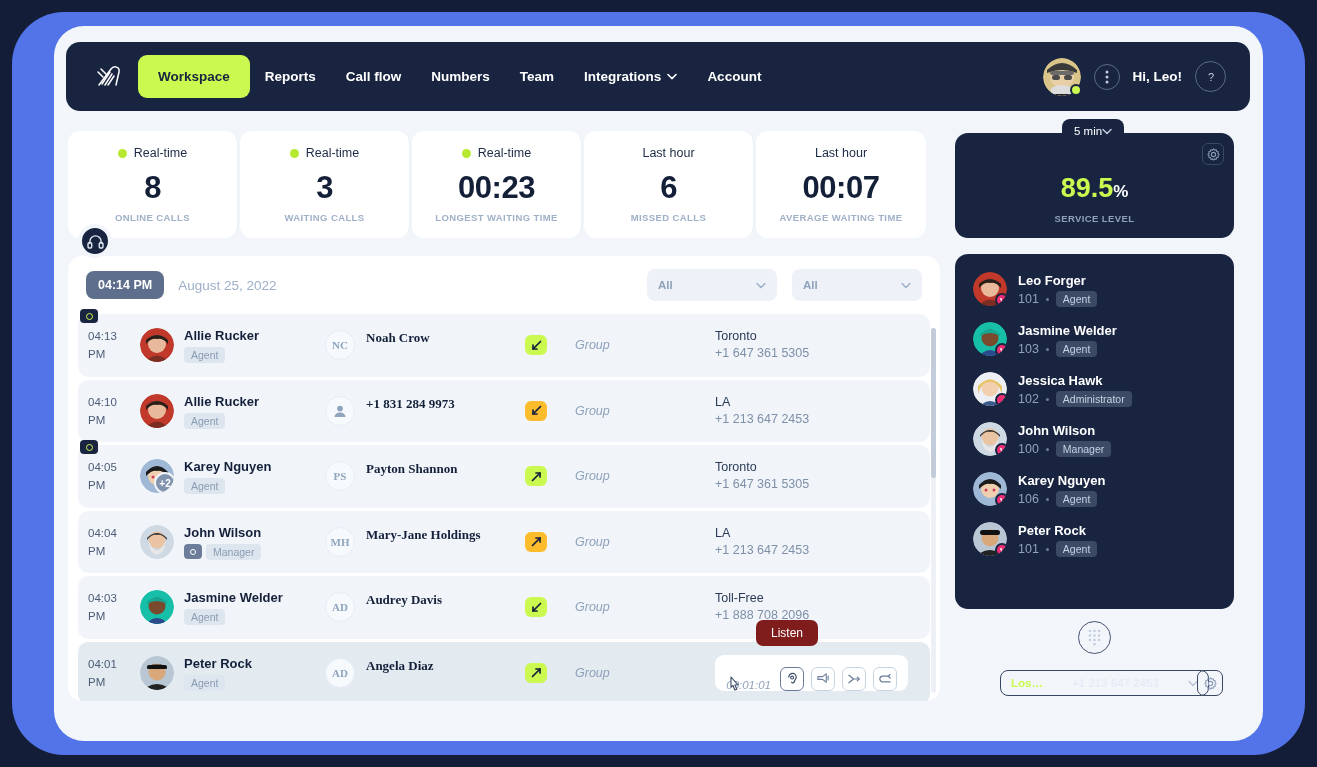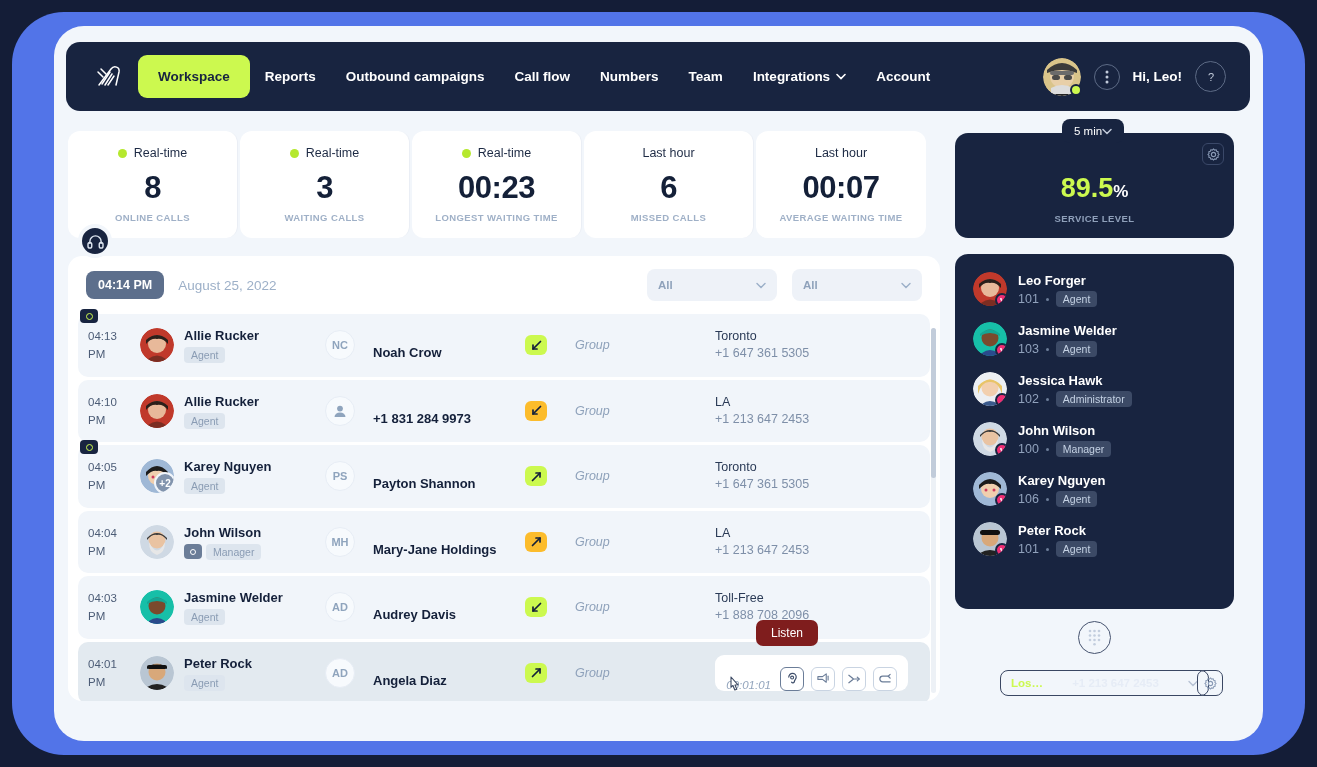--- a/index.html
+++ b/index.html
@@ -94,21 +94,21 @@
   .rec-badge{ position:absolute; left:2px; top:-5px; width:18px;height:14px;background:#182440;border-radius:4px;display:flex;align-items:center;justify-content:center;}
   .rec-dot{ width:7px;height:7px;border-radius:50%;border:1.6px solid #ccf94f;}
   .c-agent{ width:185px; display:flex; align-items:center; gap:10px;}
   .ava{ width:34px;height:34px;border-radius:50%;overflow:hidden;position:relative;flex:0 0 34px;}
   .plus2{position:absolute;left:14px;top:13px;width:22px;height:22px;border-radius:50%;background:#8294ad;color:#fff;font-size:10px;font-weight:bold;display:flex;align-items:center;justify-content:center;border:2px solid #f1f5fa;}
   .nm{ font-size:13px;font-weight:bold;color:#14203a;line-height:17px;}
   .role{ display:inline-flex;align-items:center;gap:4px;margin-top:3px;}
   .role-tag{ background:#dde5ee;color:#8a9cb4;font-size:10.5px;border-radius:4px;padding:2px 7px;}
   .mic{ width:18px;height:15px;background:#6b7d98;border-radius:4px;display:inline-flex;align-items:center;justify-content:center;}
   .mic i{ width:6px;height:6px;border-radius:50%;border:1.4px solid #fff;display:block;}
-  .c-contact{ width:200px; display:flex; align-items:flex-end; gap:18px;}
+  .c-contact{ width:200px; display:flex; align-items:flex-start; gap:11px;font-family:Liberation Serif, serif;}
   .ini{ width:30px;height:30px;border-radius:50%;background:#f7fafd;border:1px solid #e7edf5;color:#8fa4bd;font-size:11px;font-weight:bold;display:flex;align-items:center;justify-content:center;flex:0 0 30px;}
   .ini.person{ color:#8fa4bd; }
   .cname{ font-size:13px;font-weight:bold;color:#14203a;}
   .c-dir{ width:190px; display:flex;align-items:center;gap:28px;}
   .dir{ width:22px;height:20px;border-radius:6px;display:flex;align-items:center;justify-content:center;font-size:12px;color:#14203a;font-weight:bold;}
   .dir.green{background:#ccf94f;}
   .dir.amber{background:#fcbc2c;}
   .grp{ font-size:12.5px;color:#8ea1ba;font-style:italic;}
   .c-num .t1{font-size:12.5px;color:#2a3a56;line-height:17px;}
   .c-num .t2{font-size:12.5px;color:#7e8fa8;line-height:17px;}
@@ -178,23 +178,20 @@
         <path d="M4 9 L9 14"></path>
           <path d="M7 6 L12 11"></path>
       </g>
     </svg>
   </div>
   <div class="navitem active">
       <span>Workspace</span>
     </div>
   <div class="navitem">
       <span>Reports</span>
-    </div>
-  <div class="navitem">
-      <span>Outbound campaigns</span>
     </div>
   <div class="navitem">
       <span>Call flow</span>
     </div>
   <div class="navitem">
       <span>Numbers</span>
     </div>
   <div class="navitem">
       <span>Team</span>
     </div>

